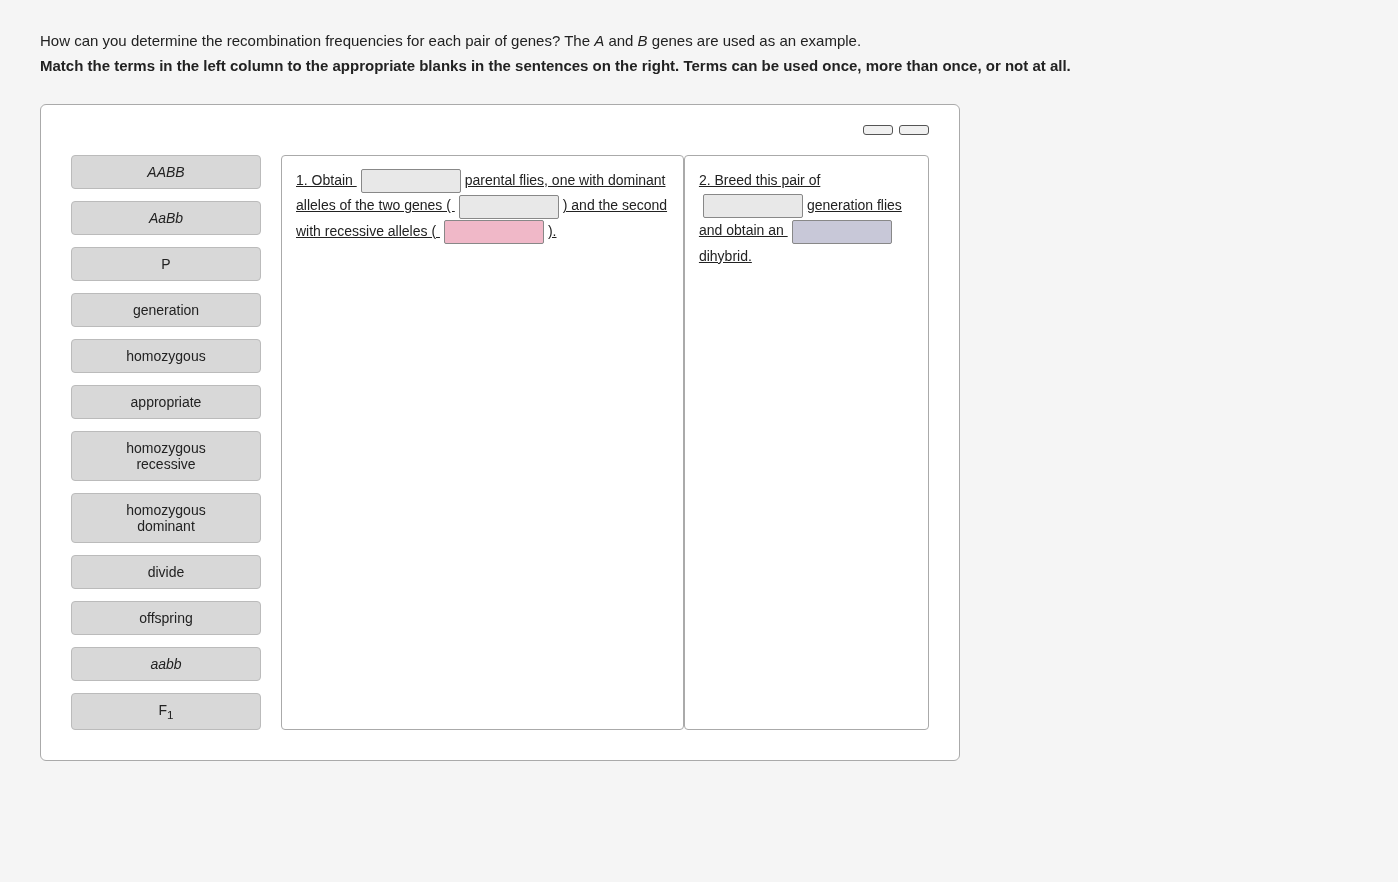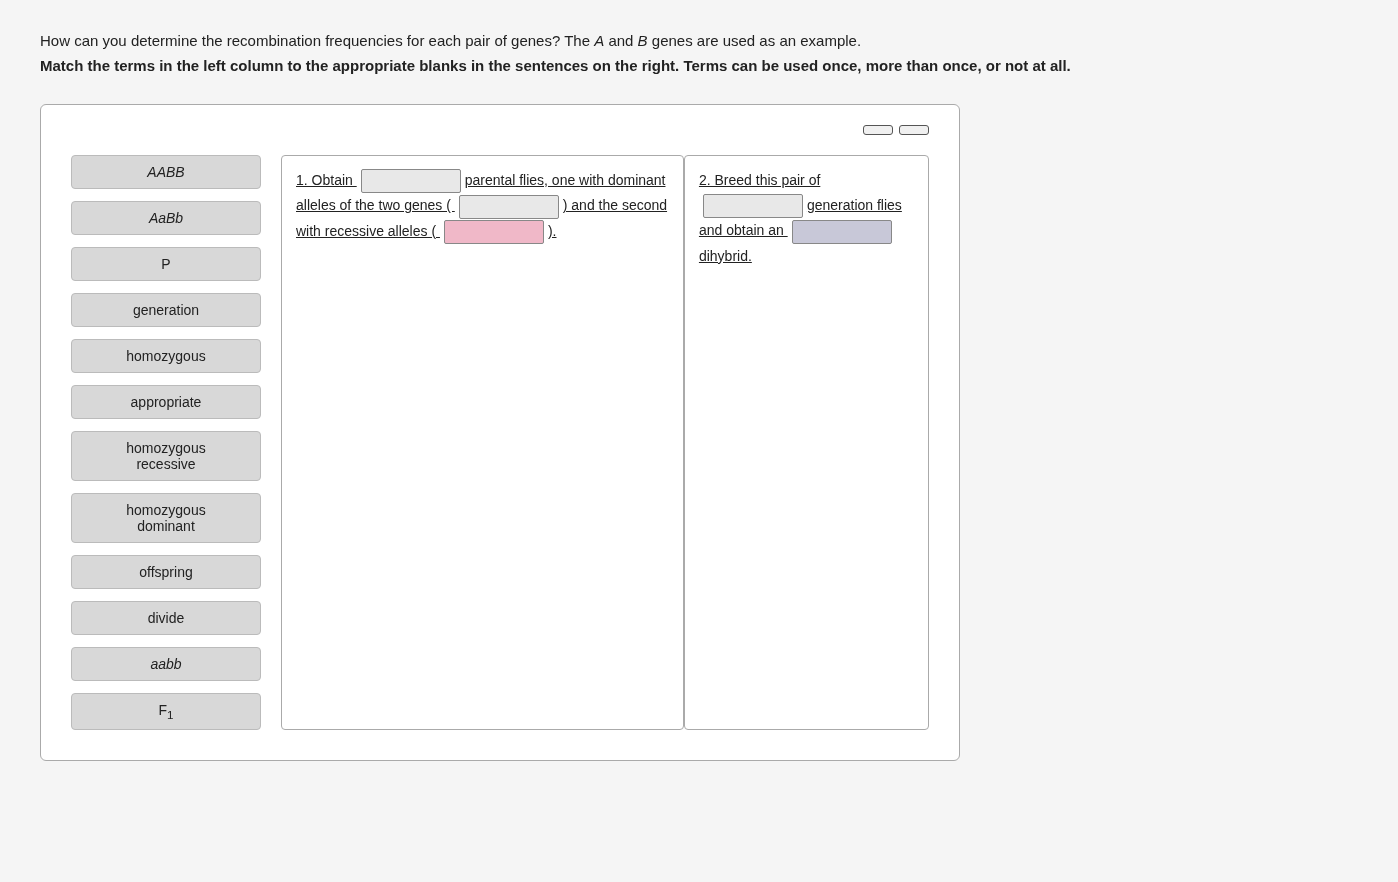--- a/index.html
+++ b/index.html
@@ -115,22 +115,22 @@
     <div class="left-column">
 
     <div class="term-box"><em>AABB</em></div>
         <div class="term-box"><em>AaBb</em></div>
         <div class="term-box">P</div>
         <div class="term-box">generation</div>
         <div class="term-box">homozygous</div>
         <div class="term-box">appropriate</div>
         <div class="term-box">homozygous<br>recessive</div>
         <div class="term-box">homozygous<br>dominant</div>
+        <div class="term-box">divide</div>
         <div class="term-box">offspring</div>
-        <div class="term-box">divide</div>
         <div class="term-box"><em>aabb</em></div>
         <div class="term-box">F<sub>1</sub></div>
       </div>
 
     <div class="right-column">
 
     <div class="sentence-box">1. Obtain <span class="blank"></span>parental flies, one with dominant alleles of the two genes ( <span class="blank"></span>) and the second with recessive alleles ( <span class="blank filled-pink"></span>). </div>
         <div class="sentence-box">2. Breed this pair of <span class="blank"></span>generation flies and obtain an <span class="blank filled-gray"></span>dihybrid. </div>
       </div>
   </div>

